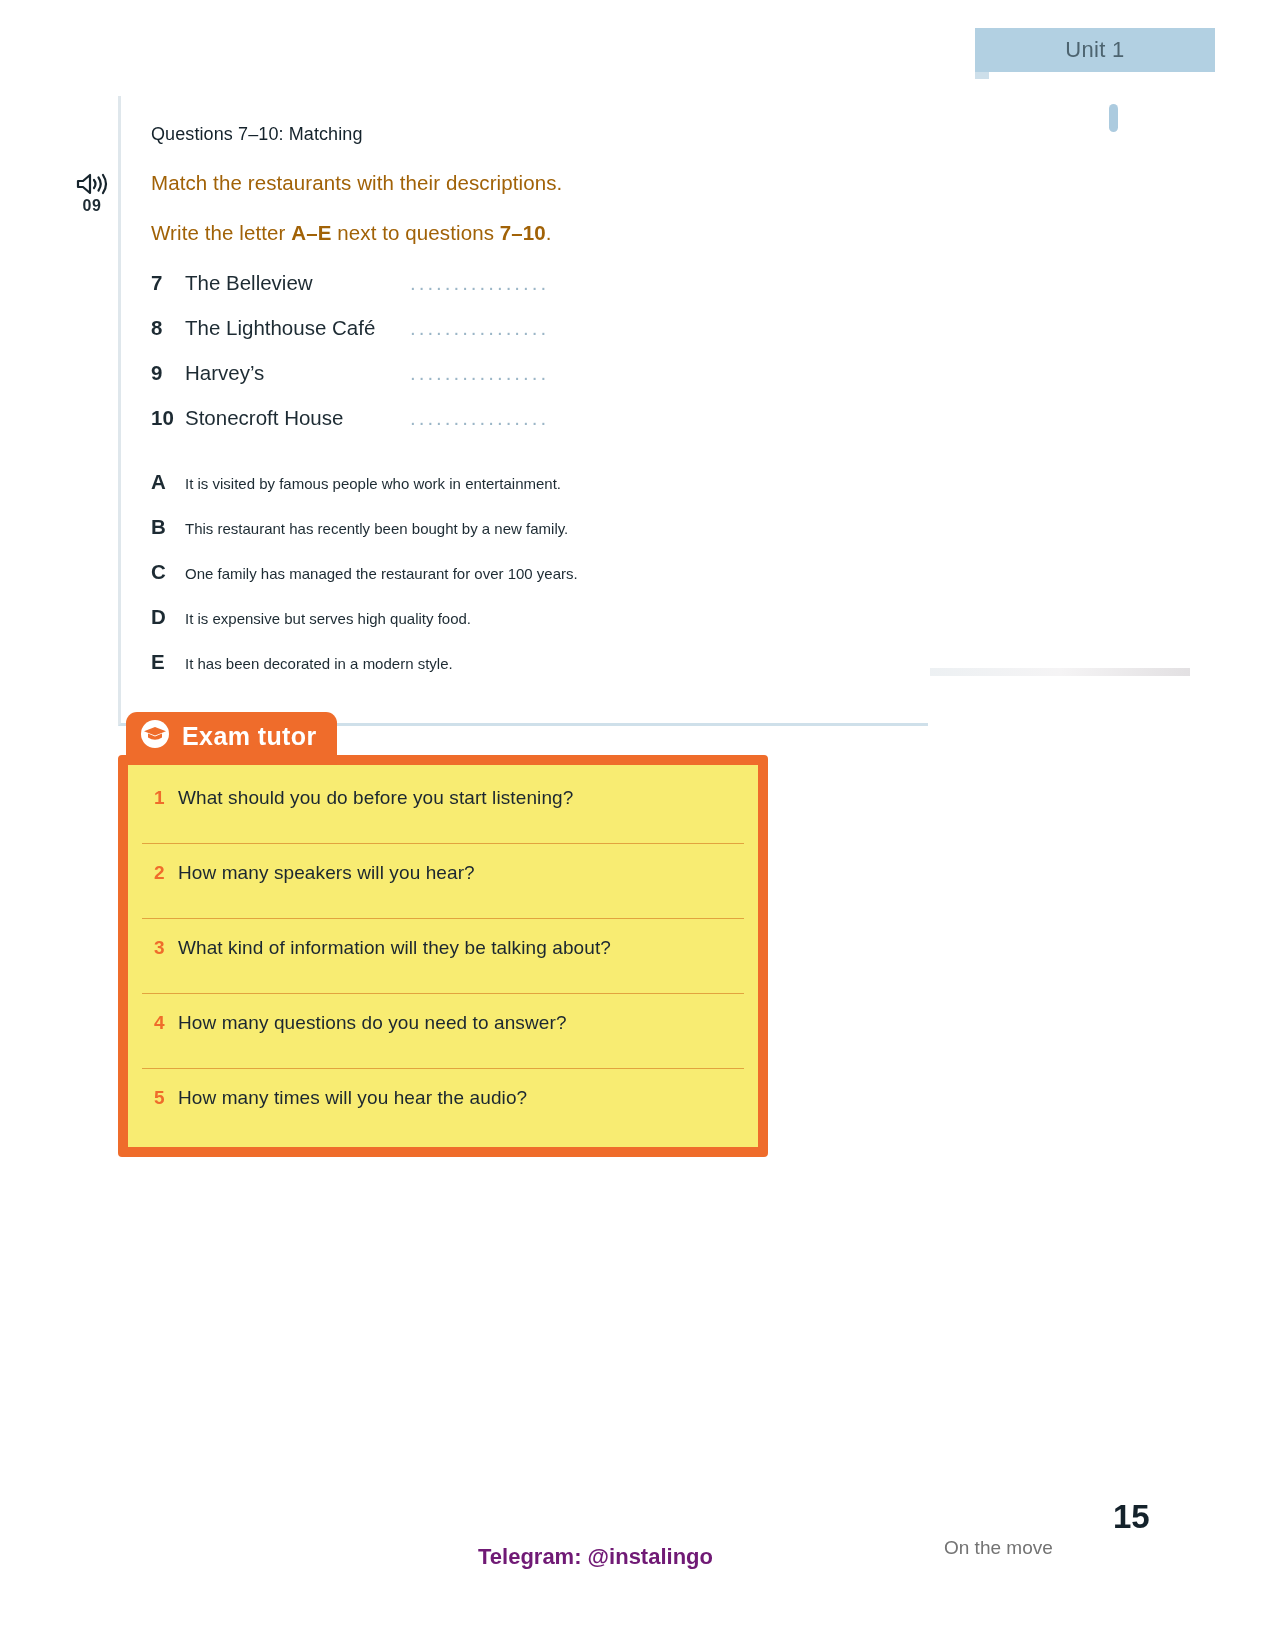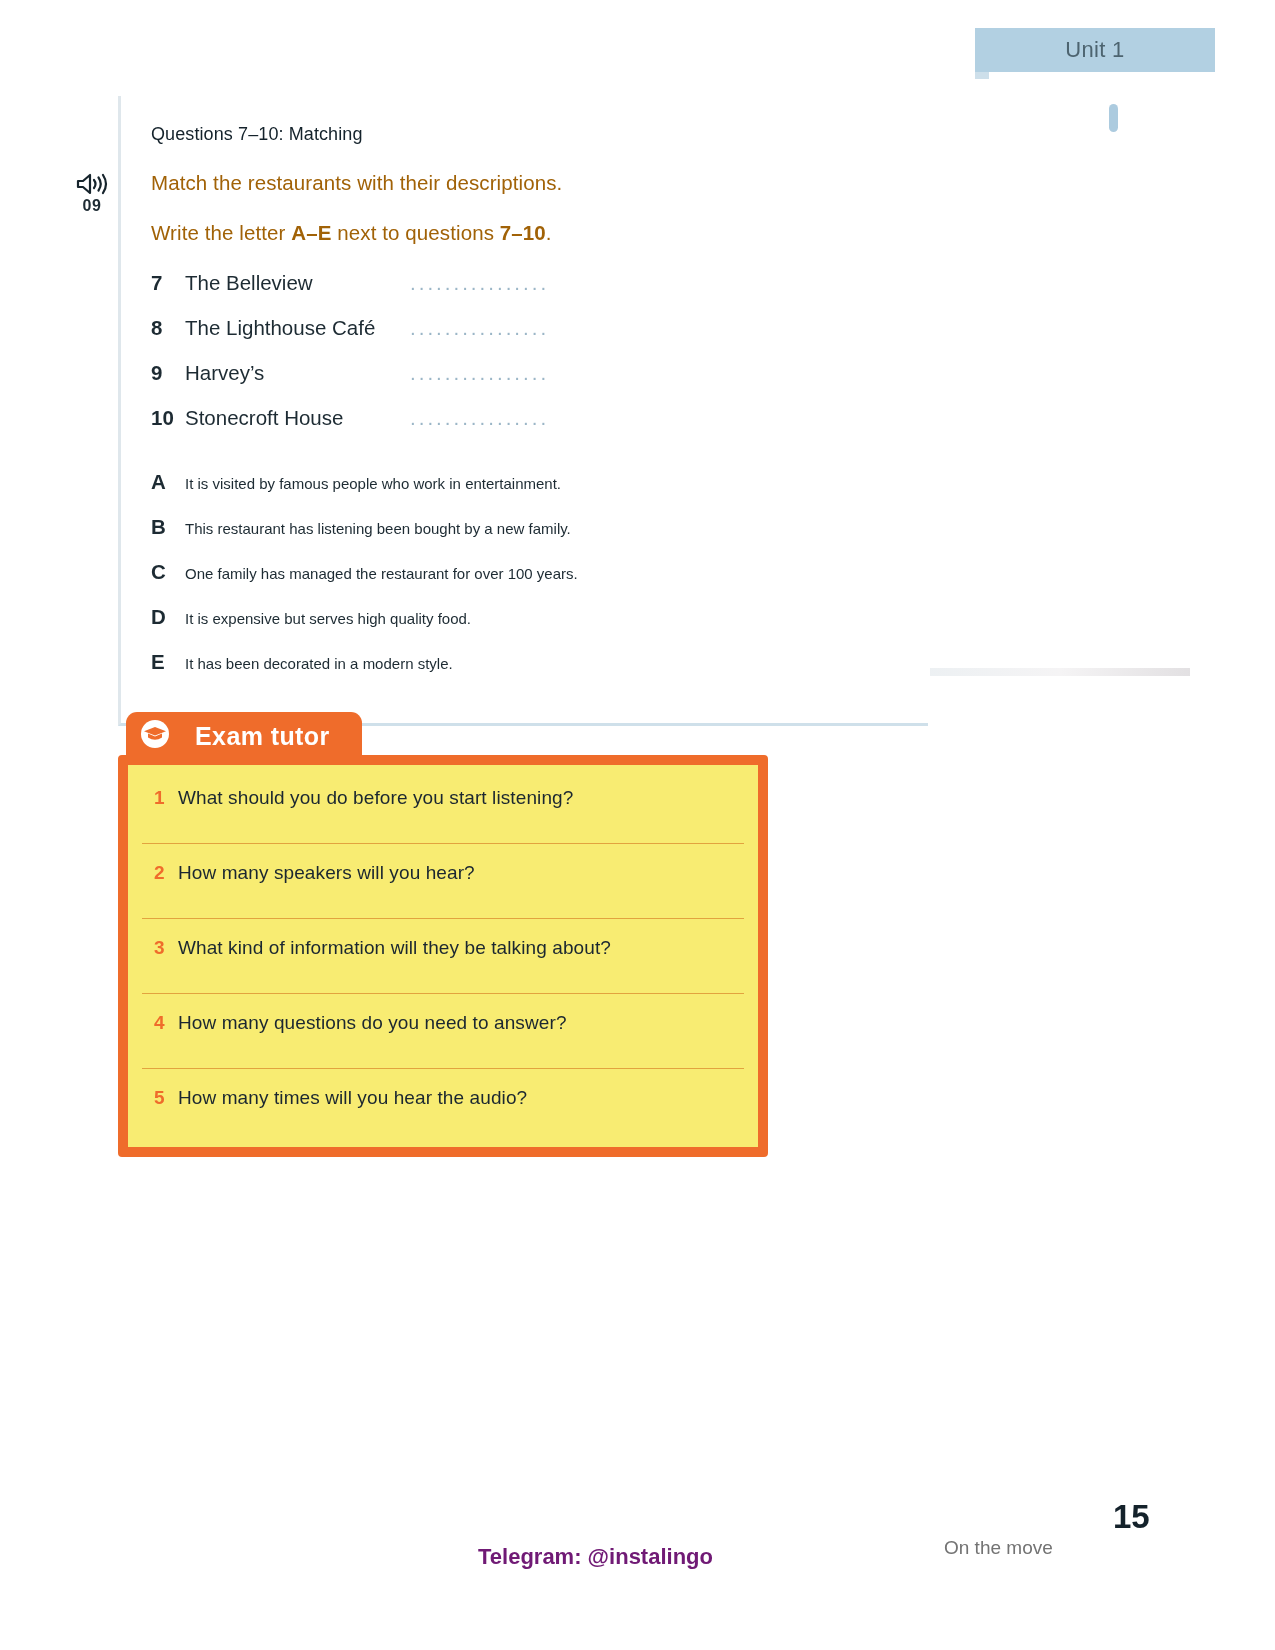--- a/index.html
+++ b/index.html
@@ -122,24 +122,24 @@
     letter-spacing: 0.5px;
   }
 
   
   .exam-tutor { position: absolute; top: 712px; left: 118px; }
   .exam-tutor-tab {
     position: relative;
     z-index: 2;
     display: inline-flex;
     align-items: center;
-    gap: 25px;
+    gap: 12px;
     background: #ef6c2b;
     border-radius: 11px 11px 0 0;
-    padding: 7px 32px 6px 14px;
+    padding: 7px 20px 6px 14px;
     margin-left: 8px;
   }
   .cap-icon { display: block; }
   .exam-tutor-title {
     color: #ffffff;
     font-size: 25px;
     font-weight: bold;
     letter-spacing: 0.4px;
   }
   .exam-tutor-body {
@@ -270,21 +270,21 @@
     </div>
   </div>
 
   <div class="desc-list">
     <div class="desc-row">
       <span class="desc-letter">A</span>
       <span class="desc-text">It is visited by famous people who work in entertainment.</span>
     </div>
     <div class="desc-row">
       <span class="desc-letter">B</span>
-      <span class="desc-text">This restaurant has listening been bought by a new family.</span>
+      <span class="desc-text">This restaurant has recently been bought by a new family.</span>
     </div>
     <div class="desc-row">
       <span class="desc-letter">C</span>
       <span class="desc-text">One family has managed the restaurant for over 100 years.</span>
     </div>
     <div class="desc-row">
       <span class="desc-letter">D</span>
       <span class="desc-text">It is expensive but serves high quality food.</span>
     </div>
     <div class="desc-row">

